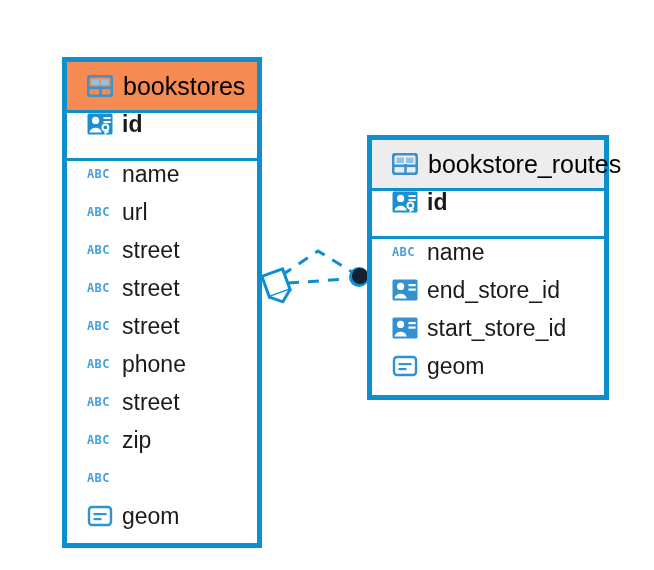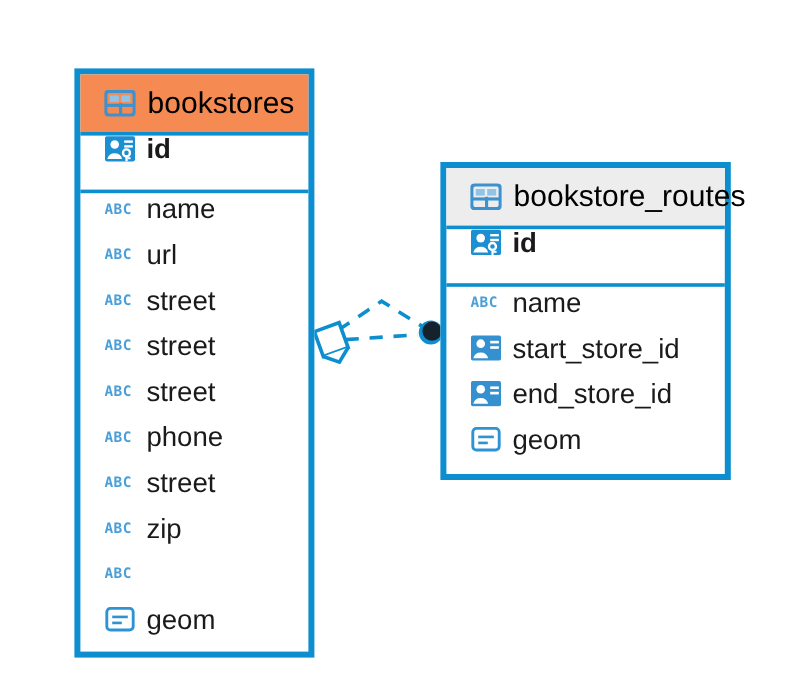--- a/index.html
+++ b/index.html
@@ -273,34 +273,34 @@
       <div class="field">
         <span class="icon">
           <svg width="26" height="22" viewBox="0 0 26 22">
             <rect x="0.5" y="0.5" width="25" height="21" rx="1.5" fill="#3590d0"></rect>
             <circle cx="8.6" cy="7.4" r="3.6" fill="#ffffff"></circle>
             <path d="M 2.4 19.5 a 6.4 6.4 0 0 1 12.4 0 z" fill="#ffffff"></path>
             <rect x="16.5" y="5" width="7.2" height="2.2" fill="#ffffff"></rect>
             <rect x="16.5" y="9.5" width="7.2" height="2.2" fill="#ffffff"></rect>
           </svg>
         </span>
-        <span class="field-label">start_store_id</span>
+        <span class="field-label">end_store_id</span>
       </div>
 
       <div class="field">
         <span class="icon">
           <svg width="26" height="22" viewBox="0 0 26 22">
             <rect x="0.5" y="0.5" width="25" height="21" rx="1.5" fill="#3590d0"></rect>
             <circle cx="8.6" cy="7.4" r="3.6" fill="#ffffff"></circle>
             <path d="M 2.4 19.5 a 6.4 6.4 0 0 1 12.4 0 z" fill="#ffffff"></path>
             <rect x="16.5" y="5" width="7.2" height="2.2" fill="#ffffff"></rect>
             <rect x="16.5" y="9.5" width="7.2" height="2.2" fill="#ffffff"></rect>
           </svg>
         </span>
-        <span class="field-label">end_store_id</span>
+        <span class="field-label">start_store_id</span>
       </div>
 
       <div class="field">
         <span class="icon">
           <svg width="26" height="22" viewBox="0 0 26 22">
             <rect x="2" y="2" width="22" height="18" rx="3" ry="3" fill="#ffffff" stroke="#2e93d4" stroke-width="2.4"></rect>
             <rect x="6.5" y="8" width="13" height="2.2" fill="#2e93d4"></rect>
             <rect x="6.5" y="13" width="8" height="2.2" fill="#2e93d4"></rect>
           </svg>
         </span>

